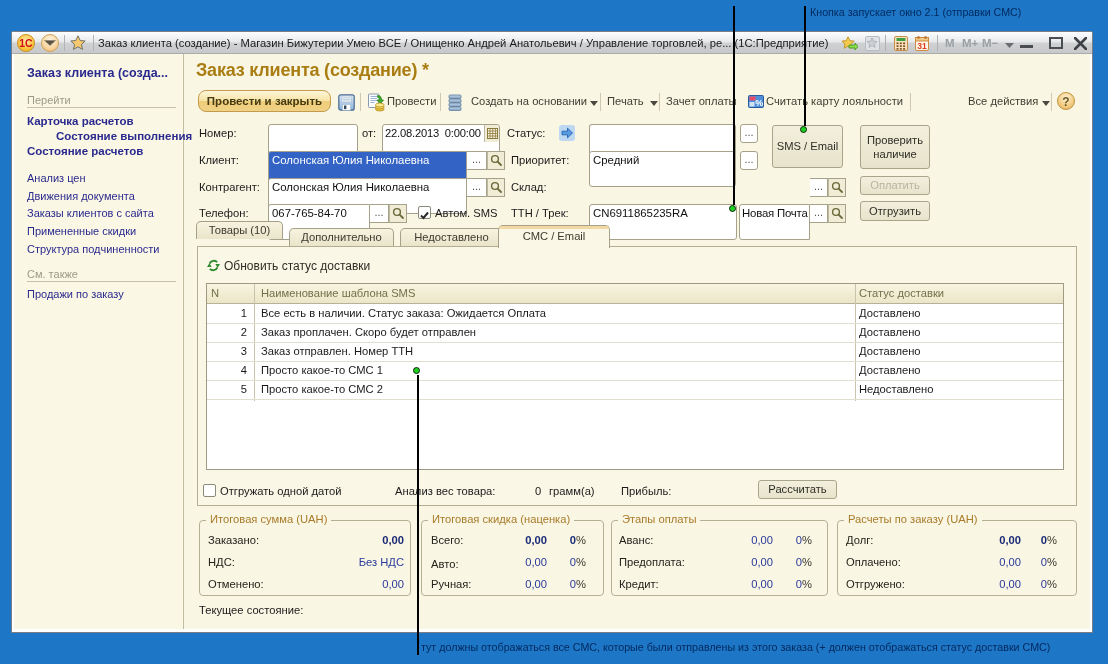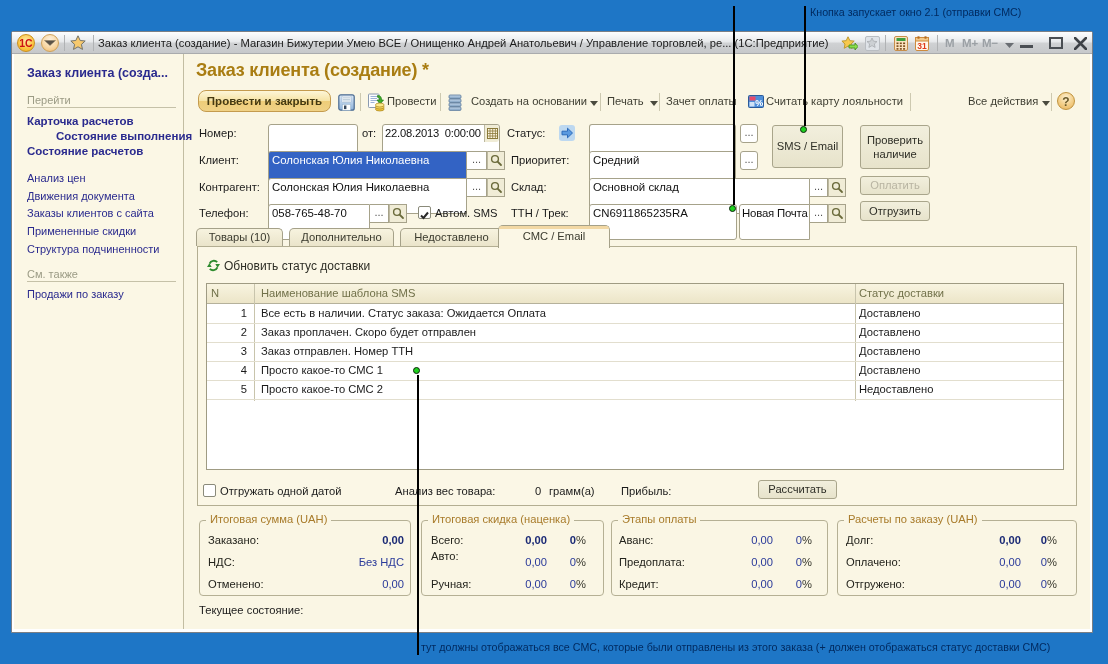--- a/index.html
+++ b/index.html
@@ -258,34 +258,31 @@
             <span>Солонская Юлия Николаевна</span>
           </div>
         <div class="dots" style="left:285px;top:124px;width:20px;line-height:15px;">...</div>
         <div class="mag" style="left:305px;top:124px;width:18px;">
           <svg width="13" height="13" style="margin:2px 0 0 2px;" viewBox="0 0 13 13">
             <circle cx="5" cy="5" r="3.4" fill="none" stroke="#6a6a3a" stroke-width="1.4"></circle>
             <path d="M7.6 7.6 L11 11" stroke="#6a6a3a" stroke-width="1.8" stroke-linecap="round"></path>
           </svg>
         </div>
         <div class="abs fl" style="left:329px;top:127px;">Склад:</div>
-        <div class="field" style="left:407px;top:124px;width:221px;border-radius:3px 0 0 3px;">
-            <span>Основной склад</span>
-          </div>
         <div class="dots" style="left:628px;top:124px;width:18px;line-height:15px;">...</div>
         <div class="mag" style="left:646px;top:124px;width:18px;">
           <svg width="13" height="13" style="margin:2px 0 0 2px;" viewBox="0 0 13 13">
             <circle cx="5" cy="5" r="3.4" fill="none" stroke="#6a6a3a" stroke-width="1.4"></circle>
             <path d="M7.6 7.6 L11 11" stroke="#6a6a3a" stroke-width="1.8" stroke-linecap="round"></path>
           </svg>
         </div>
 
         <div class="abs fl" style="left:17px;top:153px;">Телефон:</div>
         <div class="field" style="left:86px;top:150px;width:102px;border-radius:3px 0 0 3px;">
-            <span>058-765-48-70</span>
+            <span>067-765-84-70</span>
           </div>
         <div class="dots" style="left:188px;top:150px;width:19px;line-height:15px;">...</div>
         <div class="mag" style="left:207px;top:150px;width:18px;">
           <svg width="13" height="13" style="margin:2px 0 0 2px;" viewBox="0 0 13 13">
             <circle cx="5" cy="5" r="3.4" fill="none" stroke="#6a6a3a" stroke-width="1.4"></circle>
             <path d="M7.6 7.6 L11 11" stroke="#6a6a3a" stroke-width="1.8" stroke-linecap="round"></path>
           </svg>
         </div>
         <div class="abs" style="left:236px;top:152px;width:13px;height:13px;background:#fff;border:1px solid #8a8a7a;border-radius:2px;">
           <svg width="11" height="11" viewBox="0 0 11 11">
@@ -306,21 +303,21 @@
             <circle cx="5" cy="5" r="3.4" fill="none" stroke="#6a6a3a" stroke-width="1.4"></circle>
             <path d="M7.6 7.6 L11 11" stroke="#6a6a3a" stroke-width="1.8" stroke-linecap="round"></path>
           </svg>
         </div>
 
         <div class="btn" style="left:678px;top:71px;width:70px;height:44px;padding-top:7px;line-height:14px;">Проверить<br>наличие</div>
         <div class="btn" style="left:590px;top:71px;width:71px;height:43px;line-height:41px;">SMS / Email</div>
         <div class="btn" style="left:678px;top:122px;width:70px;height:19px;line-height:17px;color:#b8b4a2;">Оплатить</div>
         <div class="btn" style="left:678px;top:147px;width:70px;height:20px;line-height:18px;">Отгрузить</div>
 
-        <div class="tab" style="left:14px;top:174px;width:87px;height:18px;line-height:17px;">Товары (10)</div>
+        <div class="tab" style="left:14px;top:167px;width:87px;height:18px;line-height:17px;">Товары (10)</div>
         <div class="tab" style="left:107px;top:174px;width:105px;height:18px;line-height:17px;">Дополнительно</div>
         <div class="tab" style="left:218px;top:174px;width:103px;height:18px;line-height:17px;">Недоставлено</div>
         <div class="tab" style="left:316px;top:171px;width:112px;height:23px;line-height:21px;background:#FBF7E6;border-color:#A5A189;z-index:5;">
           <div style="position:absolute;left:0;top:0;width:100%;height:3px;background:#F2D8A4;border-radius:5px 5px 0 0;"></div>
           СМС / Email</div>
 
         <div id="tabpanel">
           <svg style="position:absolute;left:8px;top:11px;" width="15" height="15" viewBox="0 0 15 15">
             <path d="M3.6 5.6 A4.6 4.6 0 0 1 11.2 4.2" fill="none" stroke="#2E8B2E" stroke-width="1.9"></path>
             <path d="M9.3 5.9 L14.0 5.9 L11.6 9.8 Z" fill="#2E8B2E"></path>
@@ -379,21 +376,21 @@
           <div class="gl" style="left:8px;top:35px;">НДС:</div>
             <div class="gv" style="right:6px;top:35px;">Без НДС</div>
           <div class="gl" style="left:8px;top:57px;">Отменено:</div>
             <div class="gv" style="right:6px;top:57px;">0,00</div>
         </div>
         <div class="gbox" style="left:239px;top:466px;width:183px;">
           <div class="gtitle" style="left:6px;">Итоговая скидка (наценка)</div>
           <div class="gl" style="left:9px;top:13px;">Всего:</div>
             <div class="gv gvb" style="right:56px;top:13px;">0,00</div>
             <div class="gv gvb" style="right:17px;top:13px;">0<span style="color:#3a3a30;font-weight:normal;">%</span></div>
-          <div class="gl" style="left:9px;top:29px;">Авто:</div>
+          <div class="gl" style="left:9px;top:37px;">Авто:</div>
             <div class="gv" style="right:56px;top:35px;">0,00</div>
             <div class="gv" style="right:17px;top:35px;">0<span style="color:#3a3a30;">%</span></div>
           <div class="gl" style="left:9px;top:57px;">Ручная:</div>
             <div class="gv" style="right:56px;top:57px;">0,00</div>
             <div class="gv" style="right:17px;top:57px;">0<span style="color:#3a3a30;">%</span></div>
         </div>
         <div class="gbox" style="left:429px;top:466px;width:217px;">
           <div class="gtitle" style="left:6px;">Этапы оплаты</div>
           <div class="gl" style="left:7px;top:13px;">Аванс:</div>
             <div class="gv" style="right:54px;top:13px;">0,00</div>

